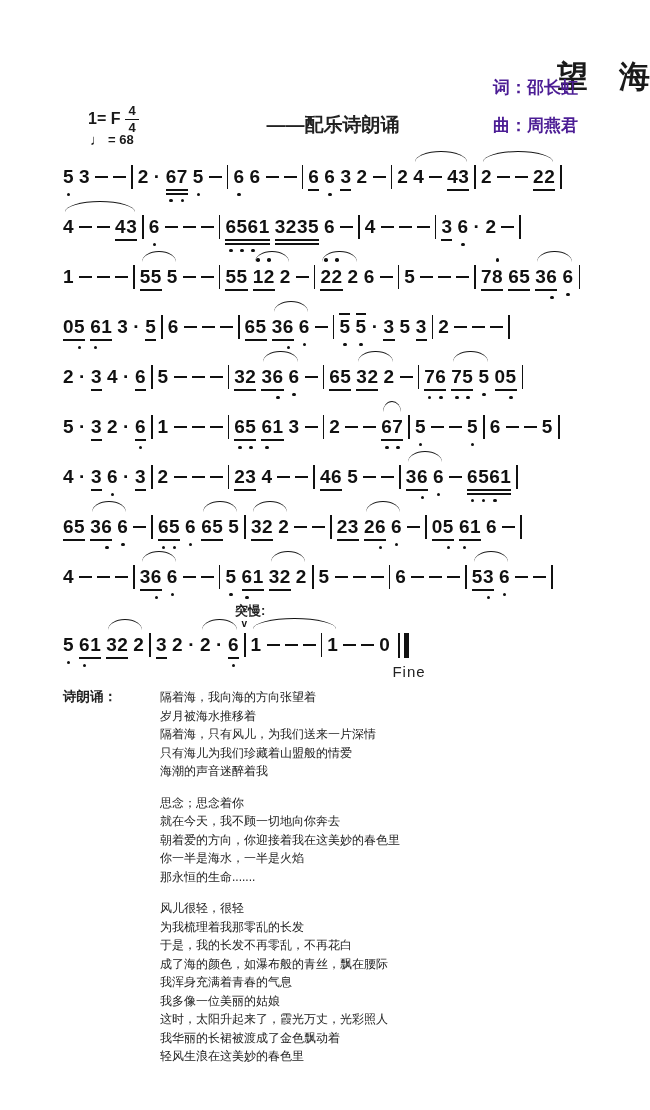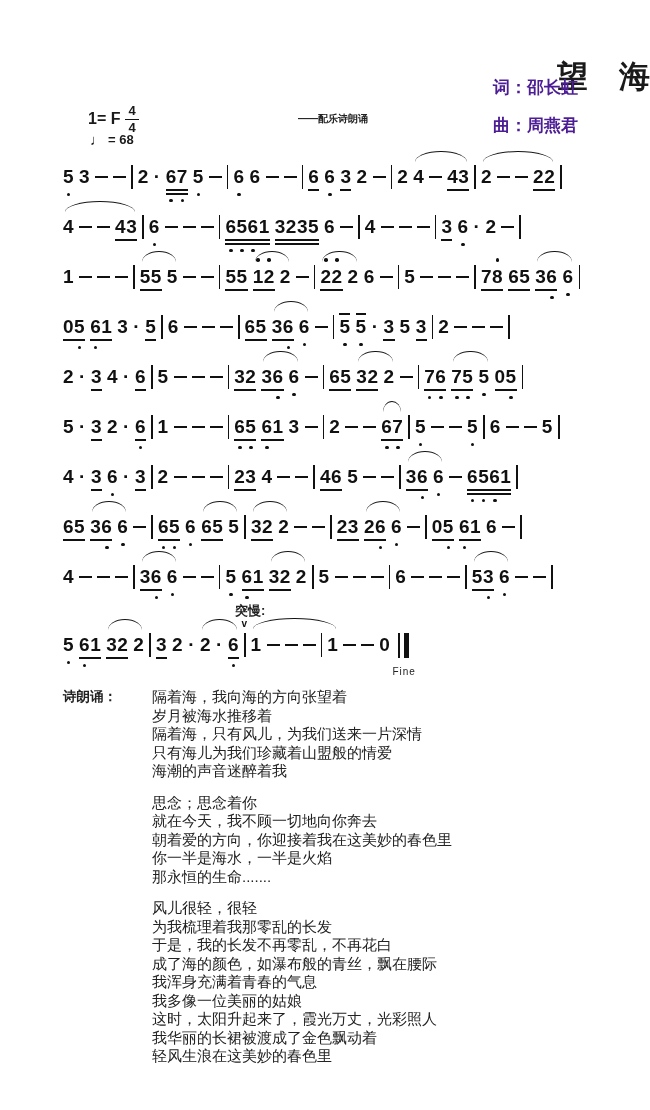--- a/index.html
+++ b/index.html
@@ -16,21 +16,21 @@
   .header{position:relative;height:152px;}
   .title{
     position:absolute;left:0;right:0;top:56px;
     text-align:right;font-size:31px;font-weight:700;color:#1a1a1a;
   }
   .credit{position:absolute;right:72px;font-size:17px;font-weight:600;color:#4c1d95;}
   .credit.lyr{top:76px;}
   .credit.cmp{top:114px;}
   .subtitle{
     position:absolute;left:16px;right:0;top:112px;
-    text-align:center;font-size:10px;font-weight:600;color:#222;
+    text-align:center;font-size:19px;font-weight:600;color:#222;
   }
   .keysig{
     position:absolute;left:88px;top:104px;
     font-size:16px;font-weight:600;display:flex;align-items:center;gap:5px;color:#1a1a1a;
   }
   .frac{display:inline-flex;flex-direction:column;align-items:center;font-size:13px;font-weight:700;line-height:1.05;}
   .frac .ftop{border-bottom:1.5px solid #111;padding:0 3px 1px;}
   .frac .fbot{padding-top:1px;}
   .tempo{
     position:absolute;left:90px;top:131px;
@@ -65,30 +65,30 @@
   .arcc{position:relative;display:inline-flex;align-items:center;column-gap:5px;flex:none;}
   .arc{
     position:absolute;top:-15px;left:2px;right:2px;height:10px;
     border:solid #111;border-width:1.8px 0 0 0;
     border-radius:50% 50% 0 0 / 100% 100% 0 0;
   }
   .breath{position:absolute;top:-21px;right:-8px;font-size:10px;font-weight:700;}
   .fin{position:relative;display:inline-flex;column-gap:3.5px;height:25px;margin-left:3px;flex:none;}
   .fin .b1{width:1.8px;background:#111;}
   .fin .b2{width:5.5px;background:#111;}
-  .finlbl{position:absolute;top:28px;left:-6px;font-size:10px;font-weight:400;letter-spacing:1px;color:#222;}
+  .finlbl{position:absolute;top:28px;left:-6px;font-size:15px;font-weight:400;letter-spacing:1px;color:#222;}
   .ritard{
     height:18px;margin-left:235px;
     font-size:13px;font-weight:600;color:#222;
   }
   
   .poem{display:flex;margin:18px 0 0 63px;}
   .poem-label{width:89px;font-size:13.5px;font-weight:600;color:#222;flex:none;}
   .stanza{margin-bottom:13px;}
-  .poem-line{font-size:15px;line-height:18.5px;color:#222;font-weight:500;white-space:pre;}
+  .poem-line{font-size:12px;line-height:18.5px;color:#222;font-weight:500;white-space:pre;margin-left:8px;}
 </style>
 </head>
 <body>
 
 <div class="sheet">
   <div class="header">
     <div class="title">望　海</div>
     <div class="credit lyr">词：邵长虹</div>
     <div class="subtitle">——配乐诗朗诵</div>
     <div class="credit cmp">曲：周燕君</div>

